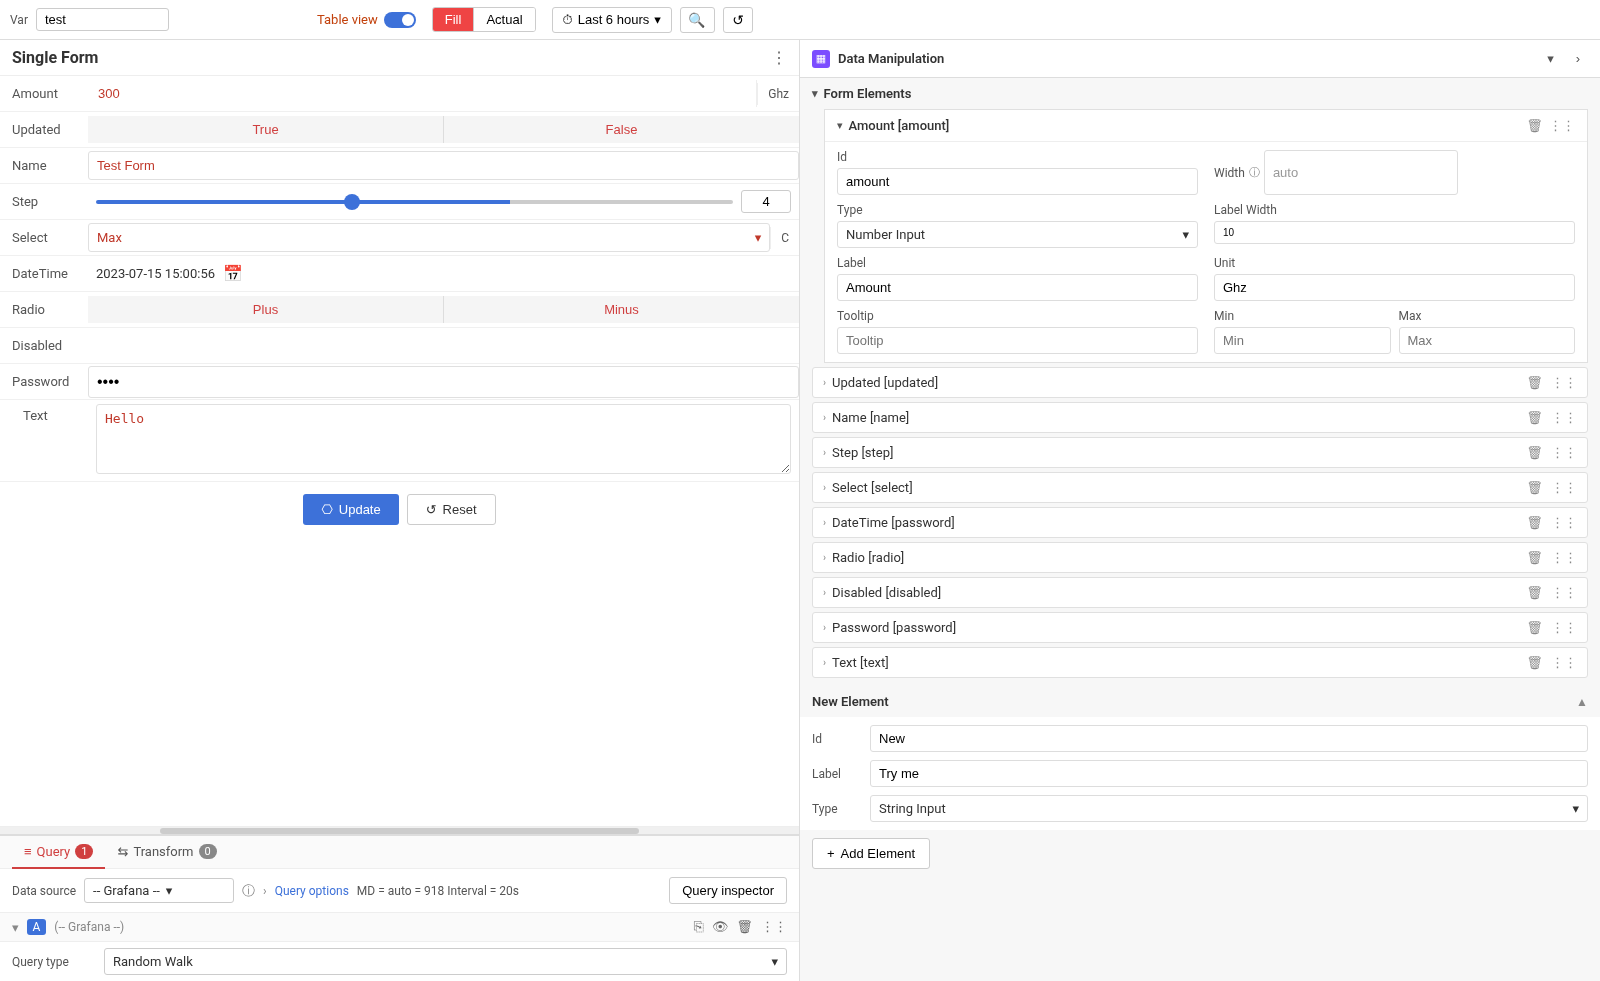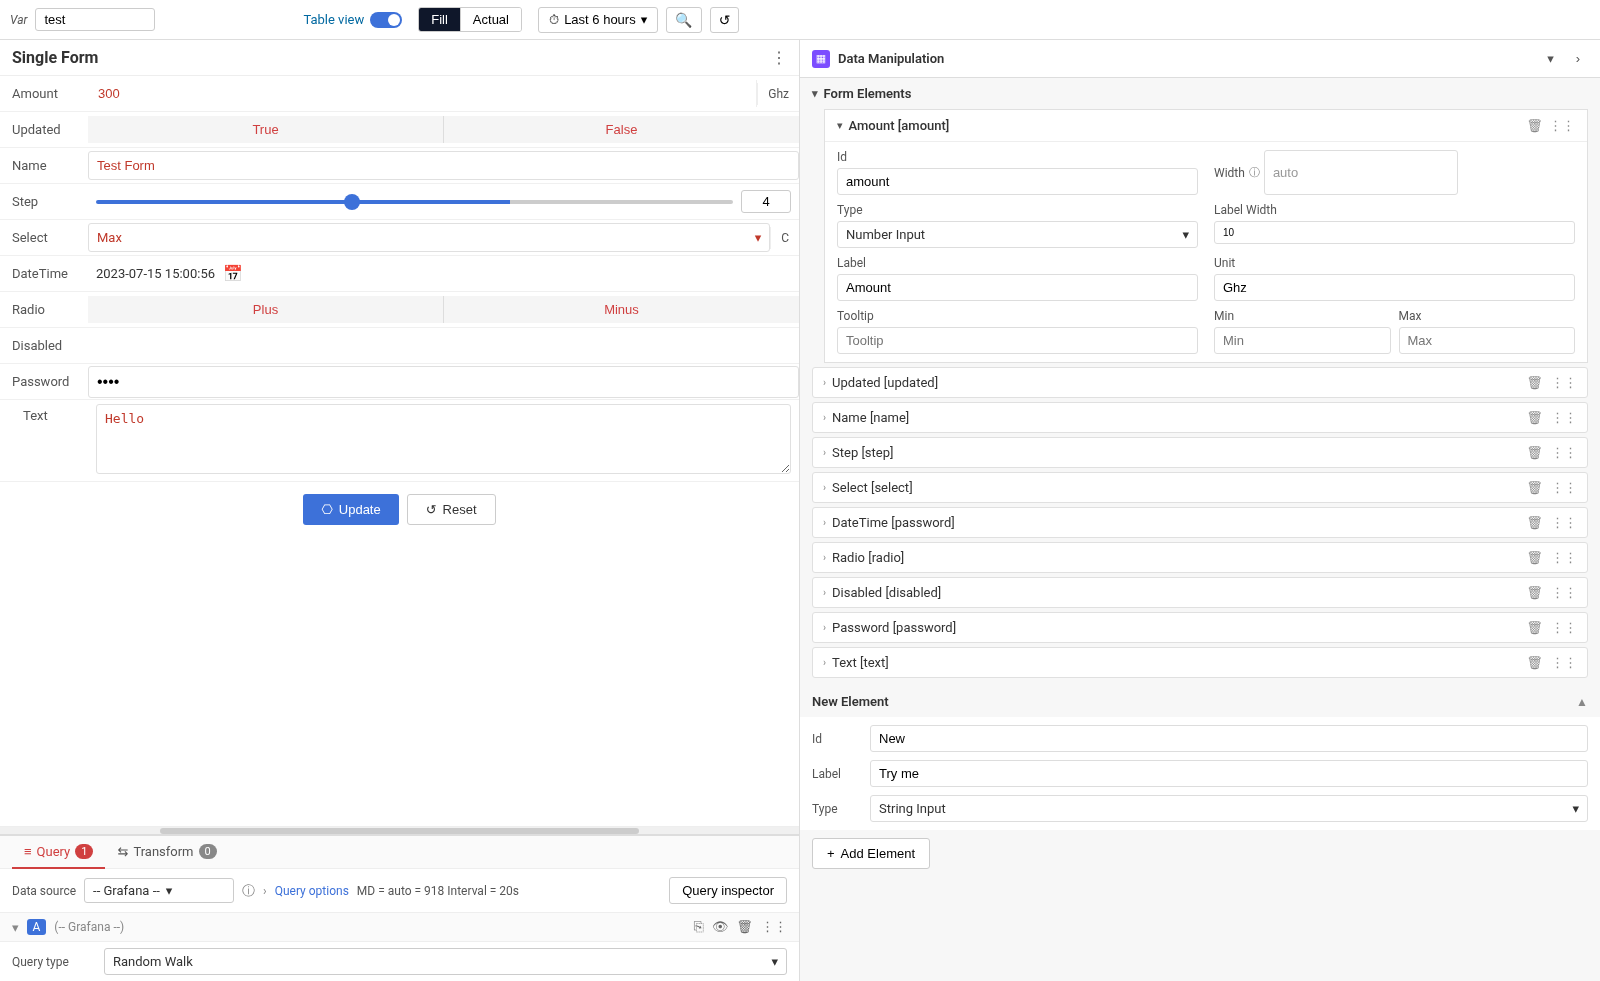--- a/index.html
+++ b/index.html
@@ -1,26 +1,26 @@
 <!DOCTYPE html>
 <html><head>
   <meta charset="utf-8">
   <style>
     * { box-sizing: border-box; margin: 0; padding: 0; }
     body { font-family: -apple-system, BlinkMacSystemFont, 'Segoe UI', Roboto, sans-serif; font-size: 13px; background: #f0f0f0; color: #333; display: flex; flex-direction: column; height: 981px; overflow: hidden; }
 
     .top-bar { display: flex; align-items: center; gap: 8px; padding: 6px 10px; background: #fff; border-bottom: 1px solid #ddd; min-height: 40px; }
-    .var-label { font-size: 12px; color: #555; font-style: italic; }
-    .var-input { border: 1px solid #ccc; border-radius: 3px; padding: 3px 8px; font-size: 13px; width: 120px; }
-    .table-view-toggle { display: flex; align-items: center; gap: 6px; margin-left: 140px; font-size: 13px; color: #0369a1; }
+    .var-label { font-size: 12px; color: #555; }
+    .var-input { border: 1px solid #ccc; border-radius: 3px; padding: 3px 8px; font-size: 13px; width: 133px; }
+    .table-view-toggle { display: flex; align-items: center; gap: 6px; margin-left: 140px; font-size: 13px; color: #c2410c; }
     .toggle-switch { width: 32px; height: 16px; background: #3d71d9; border-radius: 8px; position: relative; cursor: pointer; }
     .toggle-thumb { width: 12px; height: 12px; background: white; border-radius: 50%; position: absolute; top: 2px; right: 2px; }
     .btn-group { display: flex; border: 1px solid #ccc; border-radius: 3px; overflow: hidden; margin-left: 8px; }
     .btn-group button { padding: 4px 12px; border: none; background: #fff; cursor: pointer; font-size: 13px; }
-    .btn-group button.active { background: #0f172a; color: white; }
+    .btn-group button.active { background: #ef4444; color: white; }
     .btn-group button:not(:last-child) { border-right: 1px solid #ccc; }
     .time-btn { display: flex; align-items: center; gap: 5px; padding: 4px 10px; border: 1px solid #ccc; border-radius: 3px; background: #fff; cursor: pointer; font-size: 13px; margin-left: 8px; }
     .icon-btn { padding: 4px 8px; border: 1px solid #ccc; border-radius: 3px; background: #fff; cursor: pointer; font-size: 14px; }
 
     .main-container { display: flex; flex: 1; overflow: hidden; }
 
     
     .left-panel { width: 800px; display: flex; flex-direction: column; background: #fff; border-right: 1px solid #ddd; overflow: hidden; }
 
     

